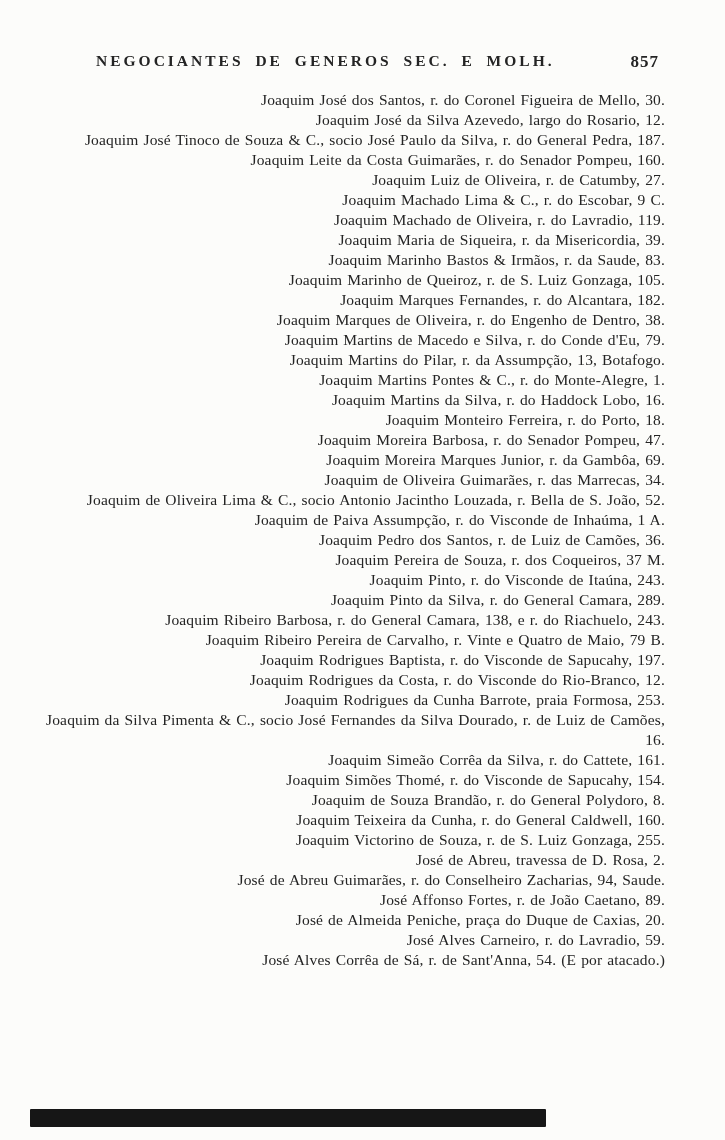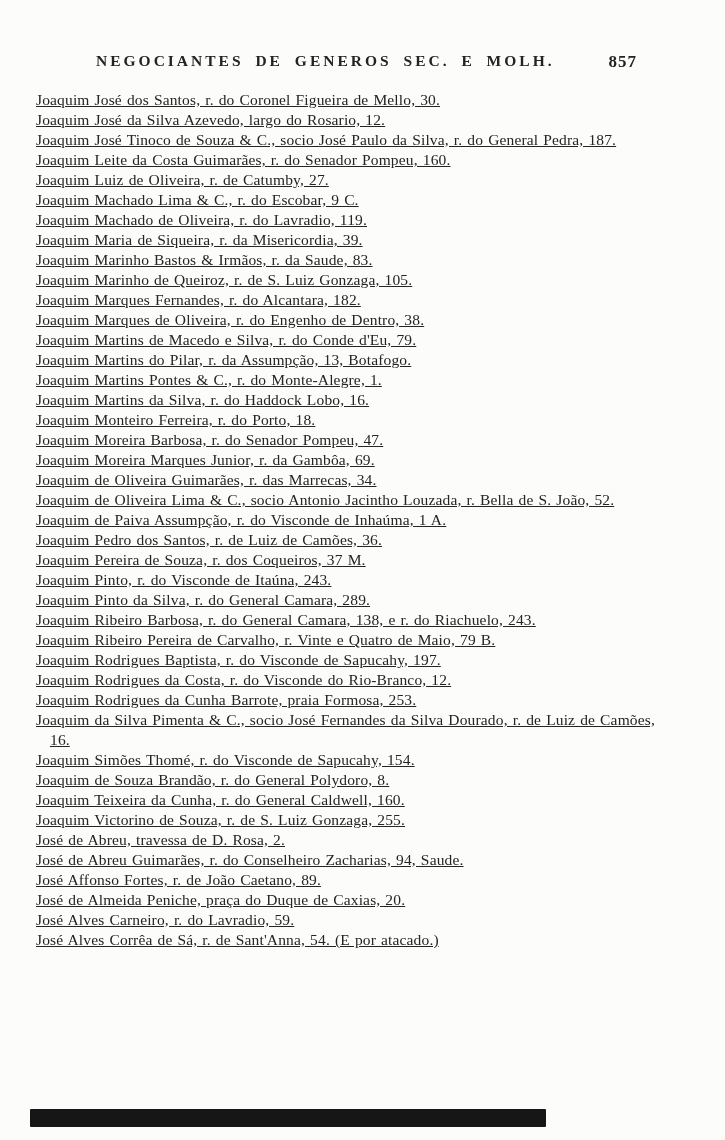--- a/index.html
+++ b/index.html
@@ -13,55 +13,55 @@
     overflow: hidden;
     font-family: "Liberation Serif", "DejaVu Serif", serif;
     color: #242424;
   }
   .page {
     position: relative;
     box-sizing: border-box;
     width: 697px;
     height: 1140px;
     padding: 52px 32px 0 36px;
-    text-decoration: underline;
   }
   .header {
     position: relative;
     height: 26px;
     margin-bottom: 12px;
   }
   .title {
     position: absolute;
     left: 60px;
     top: 0;
     font-weight: bold;
     font-size: 15.5px;
     letter-spacing: 3px;
     word-spacing: 5px;
     white-space: nowrap;
   }
   .pagenum {
     position: absolute;
-    right: 28px;
+    right: 6px;
     top: 0;
     font-weight: bold;
     font-size: 17px;
     letter-spacing: 1px;
   }
   .entries {
     font-size: 15.5px;
     line-height: 20px;
   }
   .entry {
     margin: 0;
     padding-left: 14px;
     text-indent: -14px;
     letter-spacing: 0.15px;
     word-spacing: 1px;
+    text-align: right;
   }
   .artifact-bar {
     position: absolute;
     left: 30px;
     bottom: 13px;
     width: 516px;
     height: 18px;
     background: #161616;
     border-radius: 1px;
   }
@@ -101,20 +101,21 @@
       <p class="entry">Joaquim Pedro dos Santos, r. de Luiz de Camões, 36.</p>
       <p class="entry">Joaquim Pereira de Souza, r. dos Coqueiros, 37 M.</p>
       <p class="entry">Joaquim Pinto, r. do Visconde de Itaúna, 243.</p>
       <p class="entry">Joaquim Pinto da Silva, r. do General Camara, 289.</p>
       <p class="entry">Joaquim Ribeiro Barbosa, r. do General Camara, 138, e r. do Riachuelo, 243.</p>
       <p class="entry">Joaquim Ribeiro Pereira de Carvalho, r. Vinte e Quatro de Maio, 79 B.</p>
       <p class="entry">Joaquim Rodrigues Baptista, r. do Visconde de Sapucahy, 197.</p>
       <p class="entry">Joaquim Rodrigues da Costa, r. do Visconde do Rio-Branco, 12.</p>
       <p class="entry">Joaquim Rodrigues da Cunha Barrote, praia Formosa, 253.</p>
       <p class="entry">Joaquim da Silva Pimenta &amp; C., socio José Fernandes da Silva Dourado, r. de Luiz de Camões, 16.</p>
+      <p class="entry">Joaquim Simeão Corrêa da Silva, r. do Cattete, 161.</p>
       <p class="entry">Joaquim Simões Thomé, r. do Visconde de Sapucahy, 154.</p>
       <p class="entry">Joaquim de Souza Brandão, r. do General Polydoro, 8.</p>
       <p class="entry">Joaquim Teixeira da Cunha, r. do General Caldwell, 160.</p>
       <p class="entry">Joaquim Victorino de Souza, r. de S. Luiz Gonzaga, 255.</p>
       <p class="entry">José de Abreu, travessa de D. Rosa, 2.</p>
       <p class="entry">José de Abreu Guimarães, r. do Conselheiro Zacharias, 94, Saude.</p>
       <p class="entry">José Affonso Fortes, r. de João Caetano, 89.</p>
       <p class="entry">José de Almeida Peniche, praça do Duque de Caxias, 20.</p>
       <p class="entry">José Alves Carneiro, r. do Lavradio, 59.</p>
       <p class="entry">José Alves Corrêa de Sá, r. de Sant'Anna, 54. (E por atacado.)</p>

